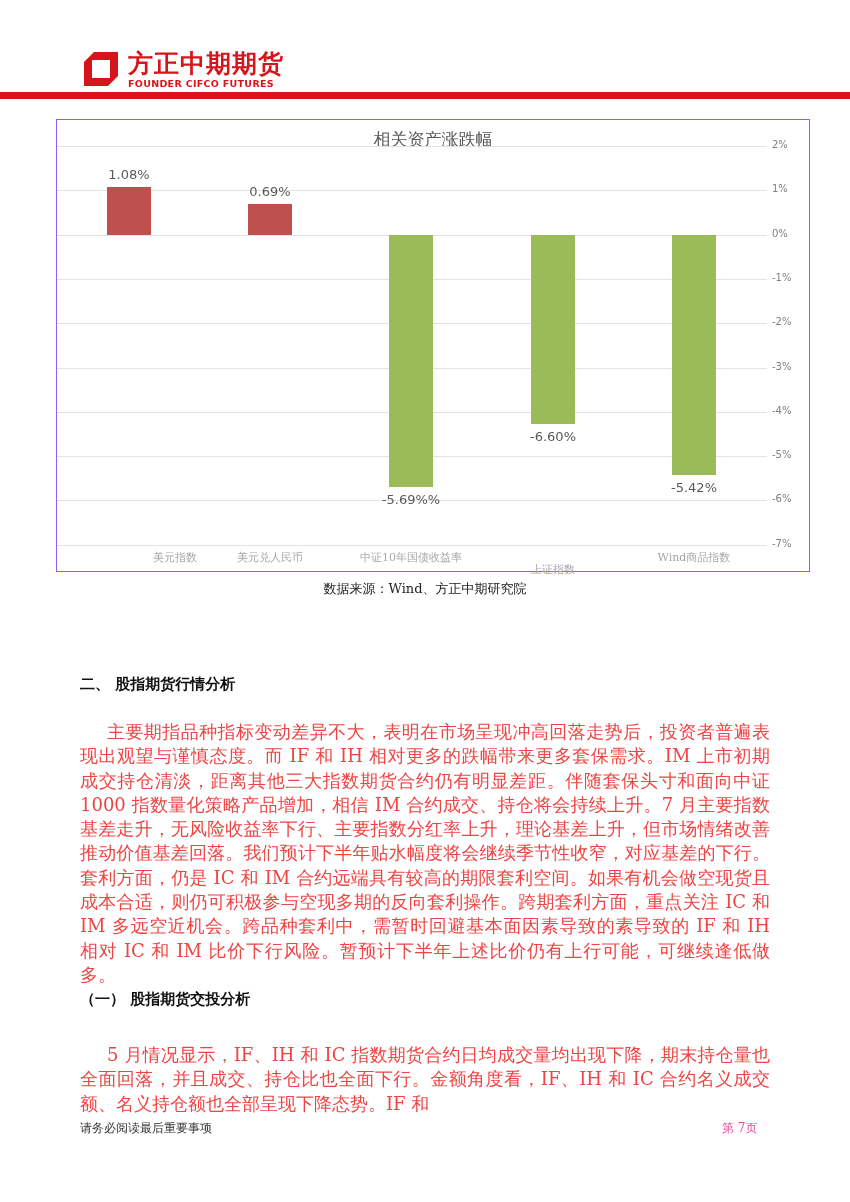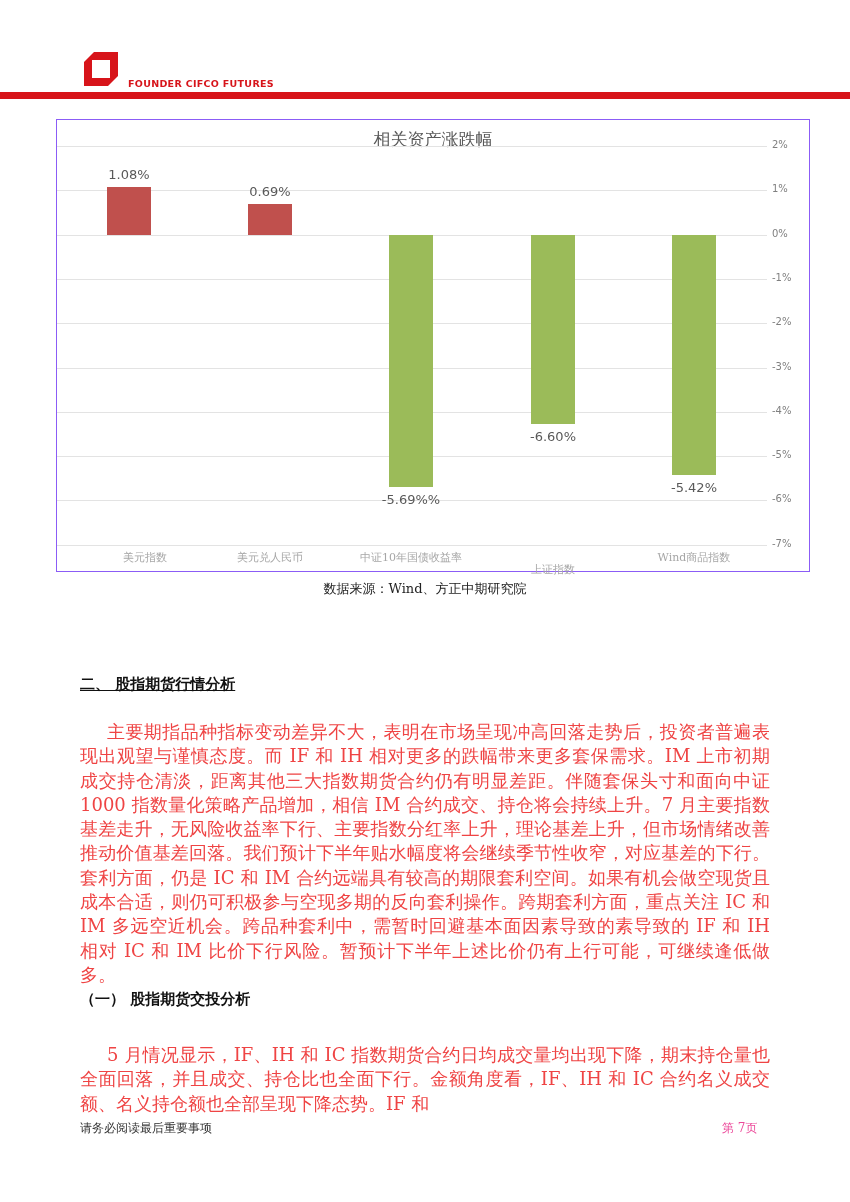--- a/index.html
+++ b/index.html
@@ -17,36 +17,37 @@
   .chart-title { position:absolute; left:0; width:100%; top:8px; text-align:center; font-family:"DejaVu Sans", sans-serif;
                  font-size:17px; color:#595959; }
   .gridline { position:absolute; left:0; width:710px; height:1px; background:#e3e3e3; }
   .ytick { position:absolute; left:715px; font-family:"DejaVu Sans", sans-serif; font-size:10px; color:#7f7f7f; width:40px; }
   .bar { position:absolute; width:44px; }
   .bar-label { position:absolute; width:90px; text-align:center; font-family:"DejaVu Sans", sans-serif; font-size:13px; color:#595959; }
   .xcat { position:absolute; top:430px; width:140px; text-align:center; font-size:11px; color:#a6a6a6;
           font-family:"DejaVu Serif", serif; }
 
   .source { position:absolute; left:0; width:850px; top:580px; text-align:center; font-size:13px; color:#222; }
-  .h2 { position:absolute; left:80px; top:675px; font-size:15px; font-weight:bold; color:#111;text-decoration:underline; }
+  .h2 { position:absolute; left:80px; top:675px; font-size:15px; font-weight:bold; color:#111; }
   .para { position:absolute; left:80px; width:690px; font-size:18px; line-height:24.3px; color:#ef4444;
           text-align:justify; text-indent:27px;margin-top:8px; }
   .h3 { position:absolute; left:80px; top:990px; font-size:15px; font-weight:bold; color:#111; }
   .footer-left { position:absolute; left:80px; top:1120px; font-size:12px; color:#333; }
   .footer-right { position:absolute; left:722px; top:1120px; font-size:12px; color:#ec4899; }
 </style>
 </head>
 <body>
 
 <div class="header">
   <svg class="logo-mark" viewBox="0 0 38 38">
     <path d="M12 2 H36 V26 L26 36 H2 V12 Z" fill="#d7141a"></path>
     <rect x="10" y="10" width="18" height="18" fill="#ffffff"></rect>
     <path d="M2 12 L12 2 V10 H10 Z" fill="#ffffff" opacity="0"></path>
   </svg>
+  <div class="logo-cn">方正中期期货</div>
   <div class="logo-en">FOUNDER CIFCO FUTURES</div>
   <div class="header-rule"></div>
 </div>
 
 <div class="chart-frame">
   <div class="chart-title">相关资产涨跌幅</div>
   <div id="grid-layer">
       <div class="gridline" style="top: 26px;"></div>
       <div class="ytick" style="top: 19px;">2%</div>
       <div class="gridline" style="top: 70.3px;"></div>
@@ -74,21 +75,21 @@
       <div class="bar" style="left: 191px; top: 84.033px; height: 30.567px; background: rgb(192, 80, 77);"></div>
       <div class="bar-label" style="left: 168px; top: 64.033px;">0.69%</div>
       <div class="bar" style="left: 332px; top: 114.6px; height: 252.067px; background: rgb(155, 187, 89);"></div>
       <div class="bar-label" style="left: 309px; top: 371.667px;">-5.69%%</div>
       <div class="bar" style="left: 474px; top: 114.6px; height: 189.604px; background: rgb(155, 187, 89);"></div>
       <div class="bar-label" style="left: 451px; top: 309.204px;">-6.60%</div>
       <div class="bar" style="left: 615px; top: 114.6px; height: 240.106px; background: rgb(155, 187, 89);"></div>
       <div class="bar-label" style="left: 592px; top: 359.706px; text-align: center;">-5.42%</div>
     </div>
   <div id="xcat-layer">
-      <div class="xcat" style="left: 18px;">美元指数</div>
+      <div class="xcat" style="left: 0; text-align: right;">美元指数</div>
       <div class="xcat" style="left: 143px;">美元兑人民币</div>
       <div class="xcat" style="left: 284px;">中证10年国债收益率</div>
       <div class="xcat" style="left: 426px; margin-top: 12px;">上证指数</div>
       <div class="xcat" style="left: 567px;">Wind商品指数</div>
     </div>
 </div>
 
 <div class="source">数据来源：Wind、方正中期研究院</div>
 
 <div class="h2">二、 股指期货行情分析</div>

